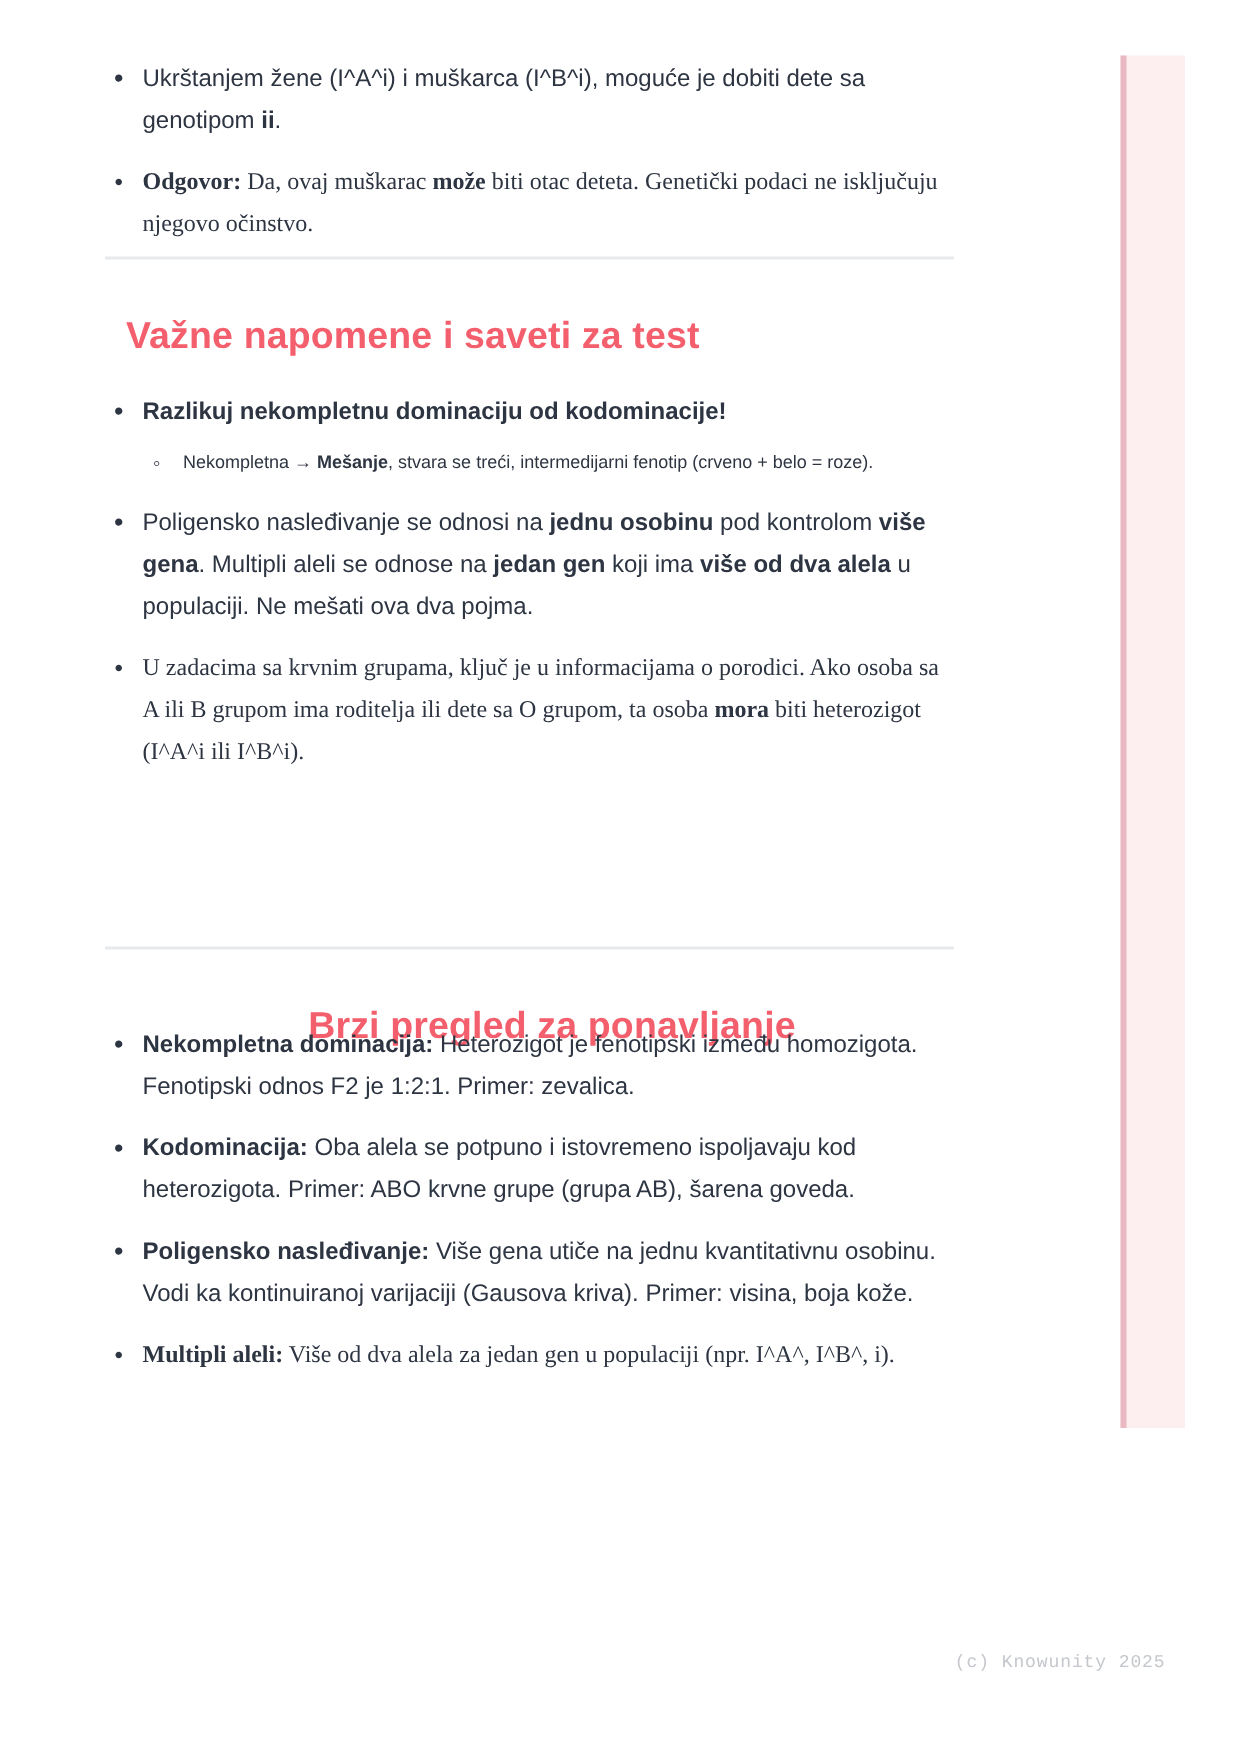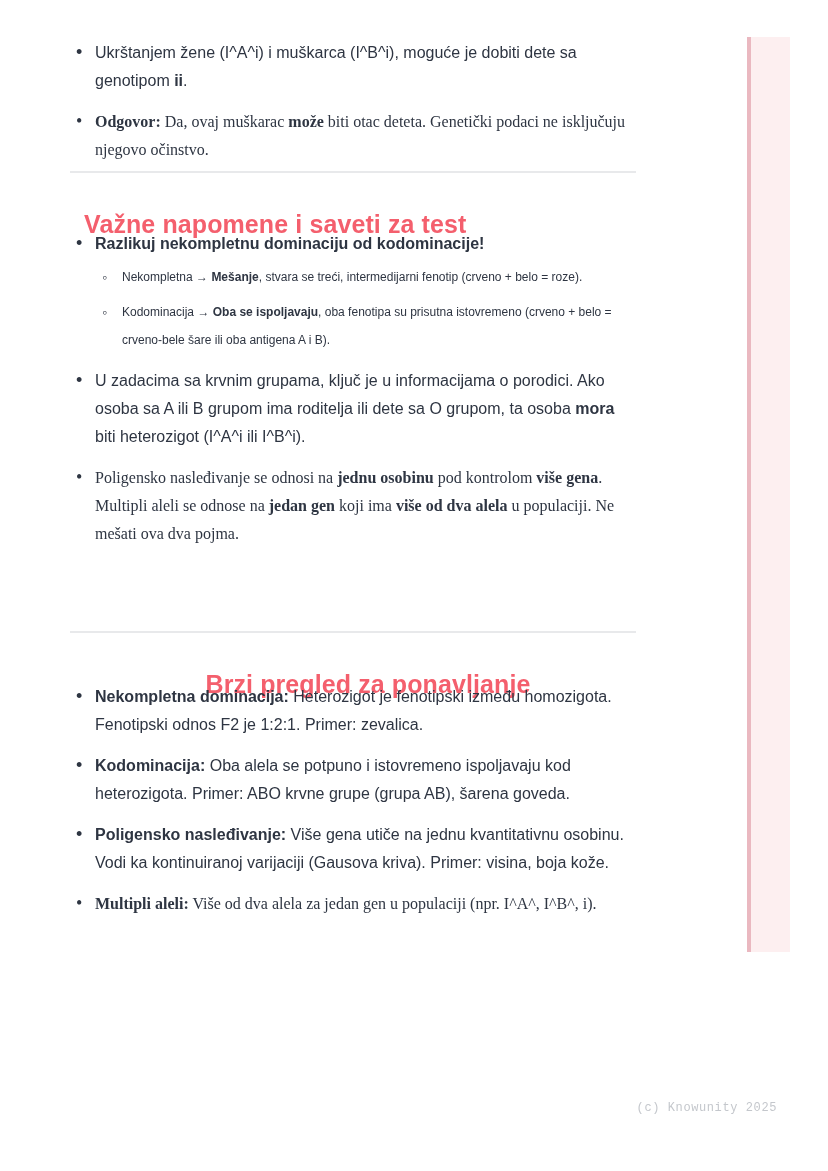--- a/index.html
+++ b/index.html
@@ -101,28 +101,27 @@
     <ul class="l1">
         <li><span>Ukrštanjem žene (I^A^i) i muškarca (I^B^i), moguće je dobiti dete sa genotipom </span><span class="b">ii</span><span>.</span></li>
         <li><span class="b">Odgovor:</span><span> Da, ovaj muškarac </span><span class="b">može</span><span> biti otac deteta. Genetički podaci ne isključuju njegovo očinstvo.</span></li>
       </ul>
   </div>
 
   <hr class="divider" style="top:171px;">
 
   <h2 class="heading" style="top:197px;">Važne napomene i saveti za test</h2>
 
-  <div class="block" style="top:230px;">
+  <div class="block" style="top:261px;">
     <ul class="l1">
         <li><span class="b">Razlikuj nekompletnu dominaciju od kodominacije!</span><ul class="l2">
             <li><span>Nekompletna → </span><span class="b">Mešanje</span><span>, stvara se treći, intermedijarni fenotip (crveno + belo = roze).</span></li>
-            <li><span>Kodominacija → </span><span class="b">Oba se ispoljavaju</span><span>, oba fenotipa su prisutna istovremeno (crveno + belo = crveno-bele šare ili oba antigena A i B).</span></li>
           </ul></li>
+        <li><span>Poligensko nasleđivanje se odnosi na </span><span class="b">jednu osobinu</span><span> pod kontrolom </span><span class="b">više gena</span><span>. Multipli aleli se odnose na </span><span class="b">jedan gen</span><span> koji ima </span><span class="b">više od dva alela</span><span> u populaciji. Ne mešati ova dva pojma.</span></li>
         <li><span>U zadacima sa krvnim grupama, ključ je u informacijama o porodici. Ako osoba sa A ili B grupom ima roditelja ili dete sa O grupom, ta osoba </span><span class="b">mora</span><span> biti heterozigot (I^A^i ili I^B^i).</span></li>
-        <li><span>Poligensko nasleđivanje se odnosi na </span><span class="b">jednu osobinu</span><span> pod kontrolom </span><span class="b">više gena</span><span>. Multipli aleli se odnose na </span><span class="b">jedan gen</span><span> koji ima </span><span class="b">više od dva alela</span><span> u populaciji. Ne mešati ova dva pojma.</span></li>
       </ul>
   </div>
 
   <hr class="divider" style="top:631px;">
 
   <h2 class="heading" style="top:657px;text-align:center;">Brzi pregled za ponavljanje</h2>
 
   <div class="block" style="top:683px;">
     <ul class="l1">
         <li><span class="b">Nekompletna dominacija:</span><span> Heterozigot je fenotipski između homozigota. Fenotipski odnos F2 je 1:2:1. Primer: zevalica.</span></li>

